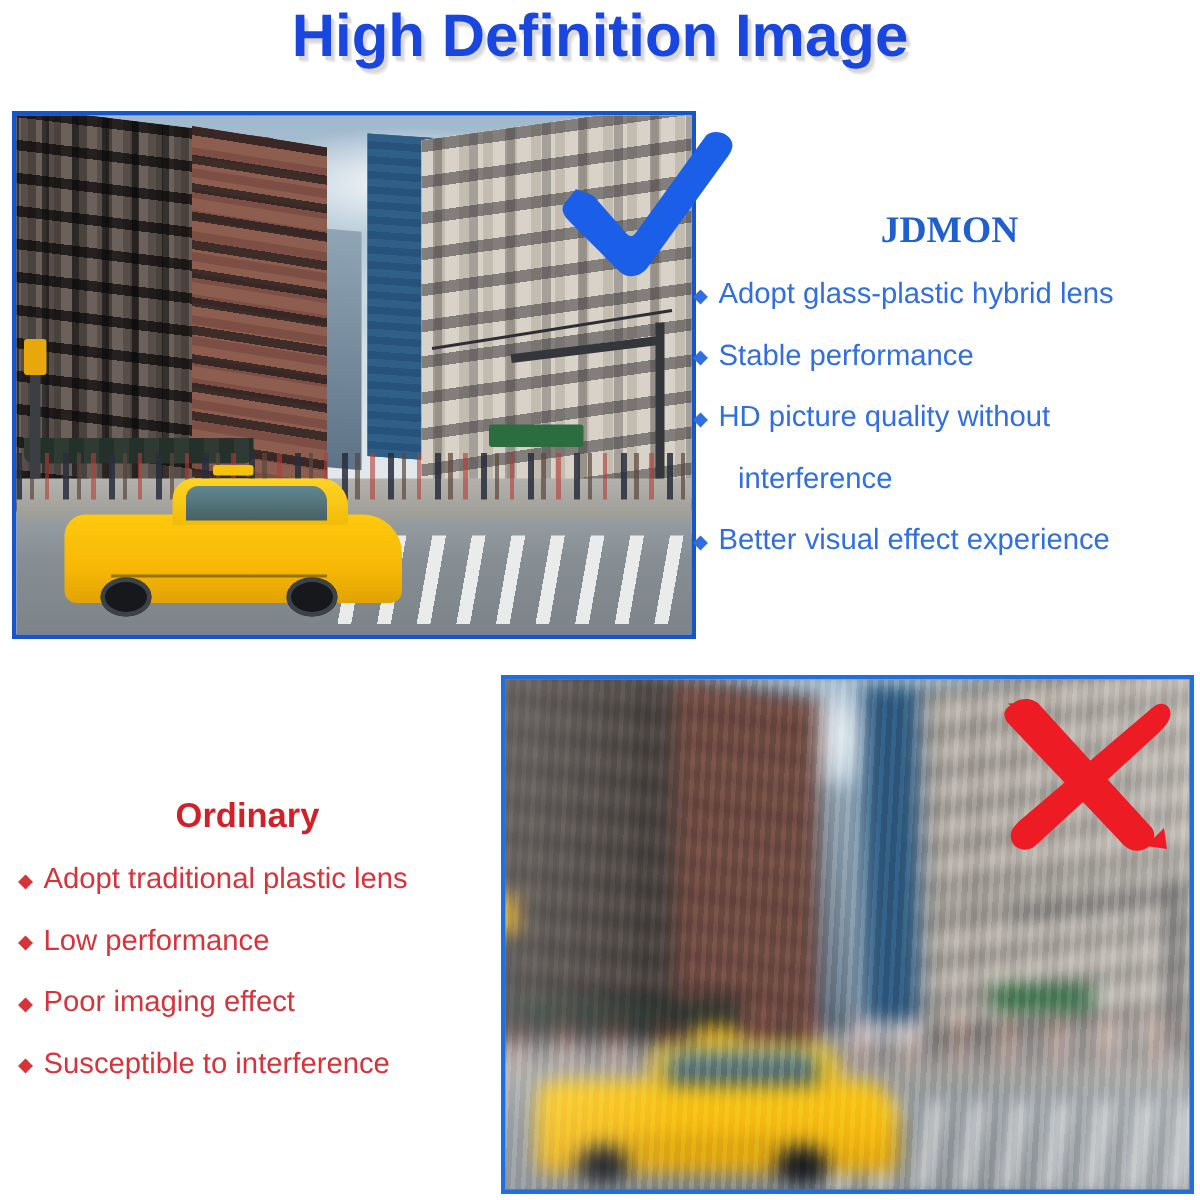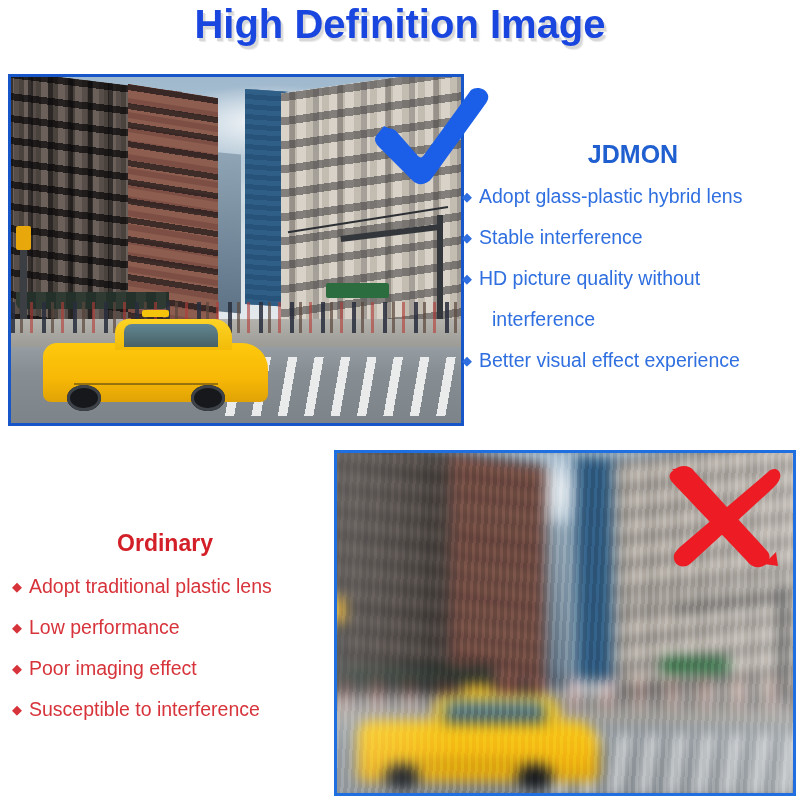--- a/index.html
+++ b/index.html
@@ -202,21 +202,21 @@
     background:linear-gradient(93deg, rgba(255,255,255,.22), rgba(255,255,255,0) 28%, rgba(255,255,255,0) 70%, rgba(255,255,255,.18));
   }
 
   
   .check-mark{position:absolute;left:372px;top:86px;width:120px;height:104px;}
   .x-mark{position:absolute;left:664px;top:464px;width:118px;height:104px;}
 
   
   .brand-head{
     position:absolute;left:468px;top:140px;width:330px;
-    text-align:center;font-size:25px;font-weight:bold;color:#1f5fd0;
+    text-align:center;font-size:25px;font-weight:bold;color:#1f5fd0;font-family:Liberation Serif, serif;
   }
   .feat-list{position:absolute;left:462px;top:176px;width:338px;}
   .feat-list .row{
     display:flex;align-items:flex-start;
     font-size:19.5px;color:#2f6fe0;line-height:41px;height:41px;
     white-space:nowrap;
   }
   .feat-list .row.cont{padding-left:30px;}
   .feat-list .bullet{
     font-size:13px;line-height:41px;margin-right:7px;color:#2f6fe0;
@@ -292,21 +292,21 @@
 
   <div class="brand-head">JDMON</div>
 
   <div class="feat-list">
     <div class="row">
       <span class="bullet">◆</span>
       <span>Adopt glass-plastic hybrid lens</span>
     </div>
     <div class="row">
       <span class="bullet">◆</span>
-      <span>Stable interference</span>
+      <span>Stable performance</span>
     </div>
     <div class="row">
       <span class="bullet">◆</span>
       <span>HD picture quality without</span>
     </div>
     <div class="row cont">
       <span>interference</span>
     </div>
     <div class="row">
       <span class="bullet">◆</span>

